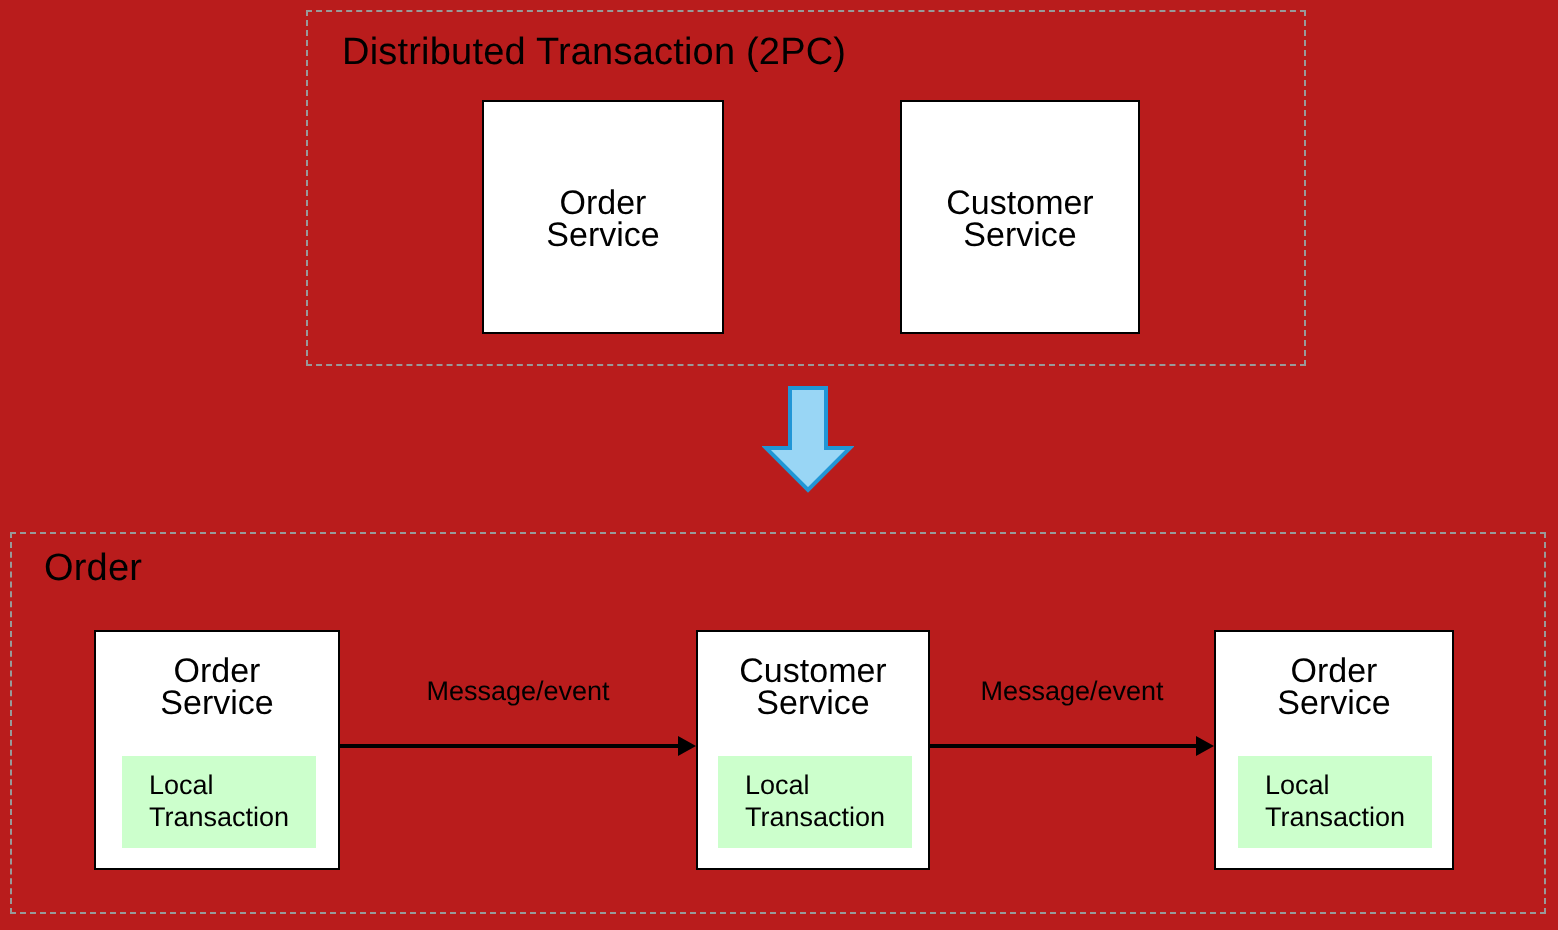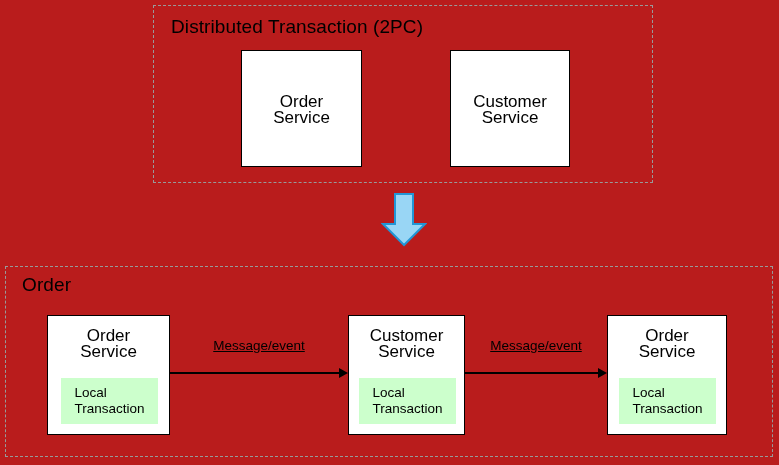--- a/index.html
+++ b/index.html
@@ -87,21 +87,20 @@
     border-bottom: 5px solid transparent;
     border-left: 9px solid #000000;
   }
   .msg-label {
     position: absolute;
     text-align: center;
     font-size: 13.5px;
     line-height: 16px;
     color: #000000;
     white-space: nowrap;
-    text-decoration: underline;
   }
 
   
   .blue-arrow {
     position: absolute;
   }
 </style>
 </head>
 <body>
 

